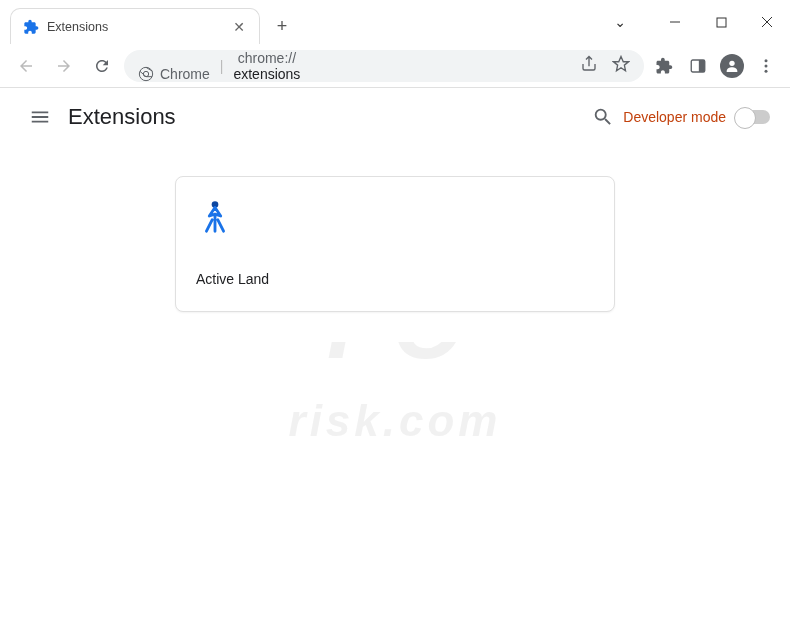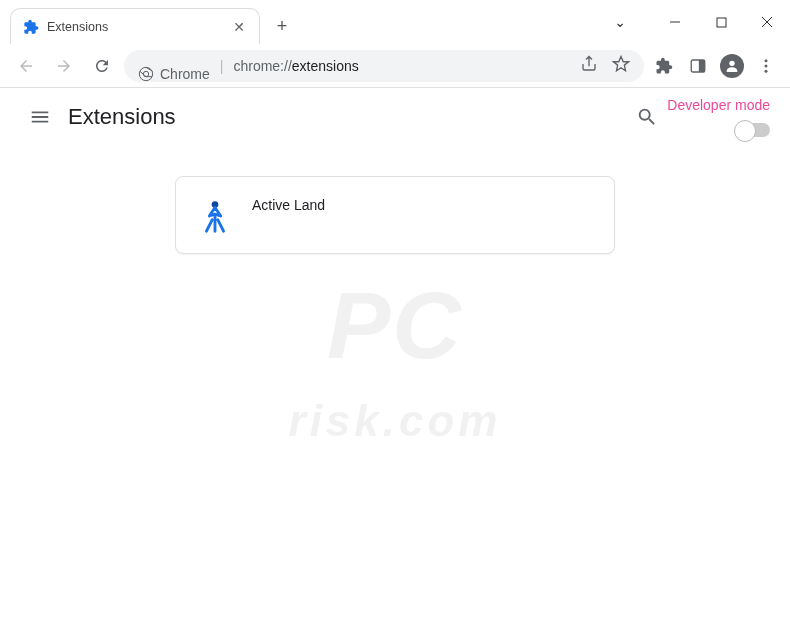--- a/index.html
+++ b/index.html
@@ -17,41 +17,41 @@
 .window-chevron { width: 28px; text-align: center; color: #333; font-size: 14px; margin-right: 18px; }
 .window-btn { width: 46px; height: 44px; display: flex; align-items: center; justify-content: center; color: #333; font-size: 13px; cursor: pointer; }
 
 
 .toolbar { height: 44px; background: #fff; display: flex; align-items: center; padding: 0 10px; gap: 6px; border-bottom: 1px solid #e0e0e0; }
 .nav-btn { width: 32px; height: 32px; display: flex; align-items: center; justify-content: center; border-radius: 50%; color: #5f6368; cursor: pointer; }
 .nav-btn.disabled { color: #bbb; cursor: default; }
 .omnibox { flex: 1; height: 32px; background: #f1f3f4; border-radius: 16px; display: flex; align-items: center; padding: 0 14px; gap: 10px; }
 .omni-secure { display: flex; align-items: center; gap: 6px; color: #5f6368; font-size: 14px; margin-top: 16px; }
 .omni-divider { color: #bbb; font-size: 14px; }
-.omni-url { color: #5f6368; font-size: 14px; display: flex; align-items: center; }
+.omni-url { color: #5f6368; font-size: 14px; display: flex; align-items: center; flex-direction: column; }
 .omni-host { color: #5f6368; }
 .omni-path { color: #202124; }
 .omnibox-actions { margin-left: auto; display: flex; gap: 14px; align-items: center; color: #5f6368; }
 .toolbar-icon { width: 28px; height: 28px; display: flex; align-items: center; justify-content: center; color: #5f6368; cursor: pointer; }
 .avatar { width: 24px; height: 24px; border-radius: 50%; background: #5f6368; display: flex; align-items: center; justify-content: center; }
 
 
 .ext-header { height: 58px; display: flex; align-items: center; padding: 0 20px; }
 .menu-btn { width: 40px; height: 40px; display: flex; align-items: center; justify-content: center; cursor: pointer; color: #5f6368; }
 .ext-title { font-size: 22px; color: #202124; margin-left: 8px; font-weight: 500; }
 .ext-header-spacer { flex: 1; }
 .search-btn { width: 40px; height: 40px; display: flex; align-items: center; justify-content: center; cursor: pointer; color: #5f6368; }
-.dev-mode { display: flex; align-items: flex-end; gap: 10px; font-size: 14px; color: #ec4899; flex-direction: column; }
+.dev-mode { display: flex; align-items: center; gap: 10px; font-size: 14px; color: #c2410c; }
 .toggle-off { width: 34px; height: 14px; background: #ccc; border-radius: 7px; position: relative; cursor: pointer; }
 .toggle-off::after { content: ''; position: absolute; left: -2px; top: -3px; width: 20px; height: 20px; background: #fff; border: 1px solid #bbb; border-radius: 50%; }
 
 
 .content { background: #fff; padding: 30px 0; display: flex; justify-content: center; }
 .card { width: 440px; background: #fff; border: 1px solid #e0e0e0; border-radius: 8px; padding: 20px 20px 18px 20px; box-shadow: 0 1px 2px rgba(0,0,0,0.05); }
-.card-head { display: flex; gap: 18px; }
+.card-head { display: flex; gap: 36px; flex-direction: column; }
 .ext-icon { width: 38px; height: 38px; flex-shrink: 0; }
 .ext-info { flex: 1; }
 .ext-name { font-size: 14px; color: #202124; margin-bottom: 6px; }
 .ext-desc { font-size: 13.5px; color: #5f6368; line-height: 1.5; }
 .card-actions { display: flex; align-items: center; gap: 12px; margin-top: 26px; }
 .action-btn { padding: 7px 18px; border: 1px solid #dadce0; border-radius: 4px; background: #fff; color: #1a73e8; font-size: 14px; cursor: pointer; }
 .card-actions-spacer { flex: 1; }
 .toggle-on { width: 34px; height: 14px; background: #8ab4f8; border-radius: 7px; position: relative; cursor: pointer; }
 .toggle-on::after { content: ''; position: absolute; right: -3px; top: -3px; width: 20px; height: 20px; background: #1a73e8; border-radius: 50%; }
 

